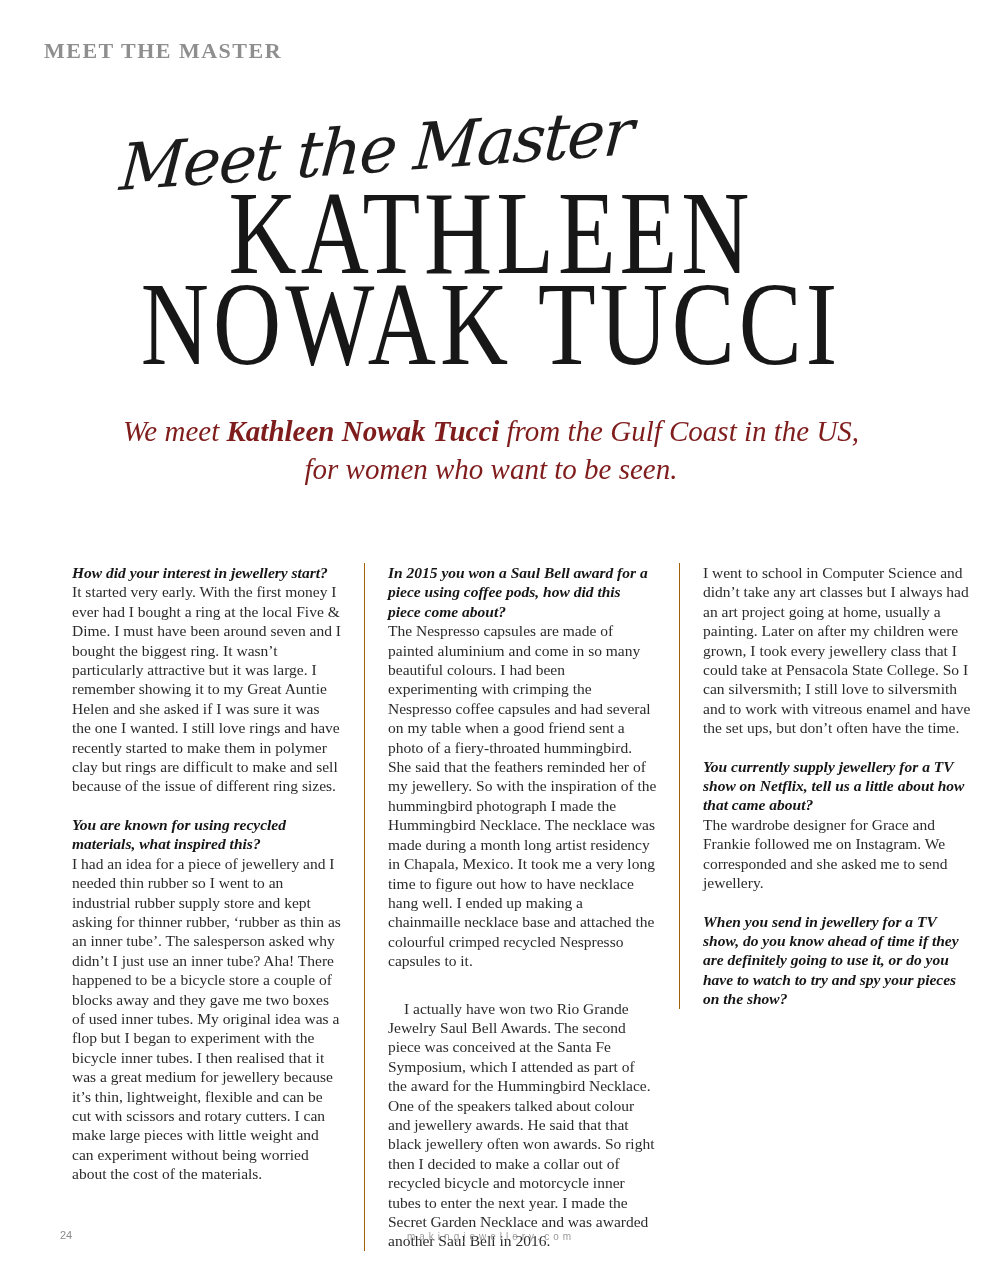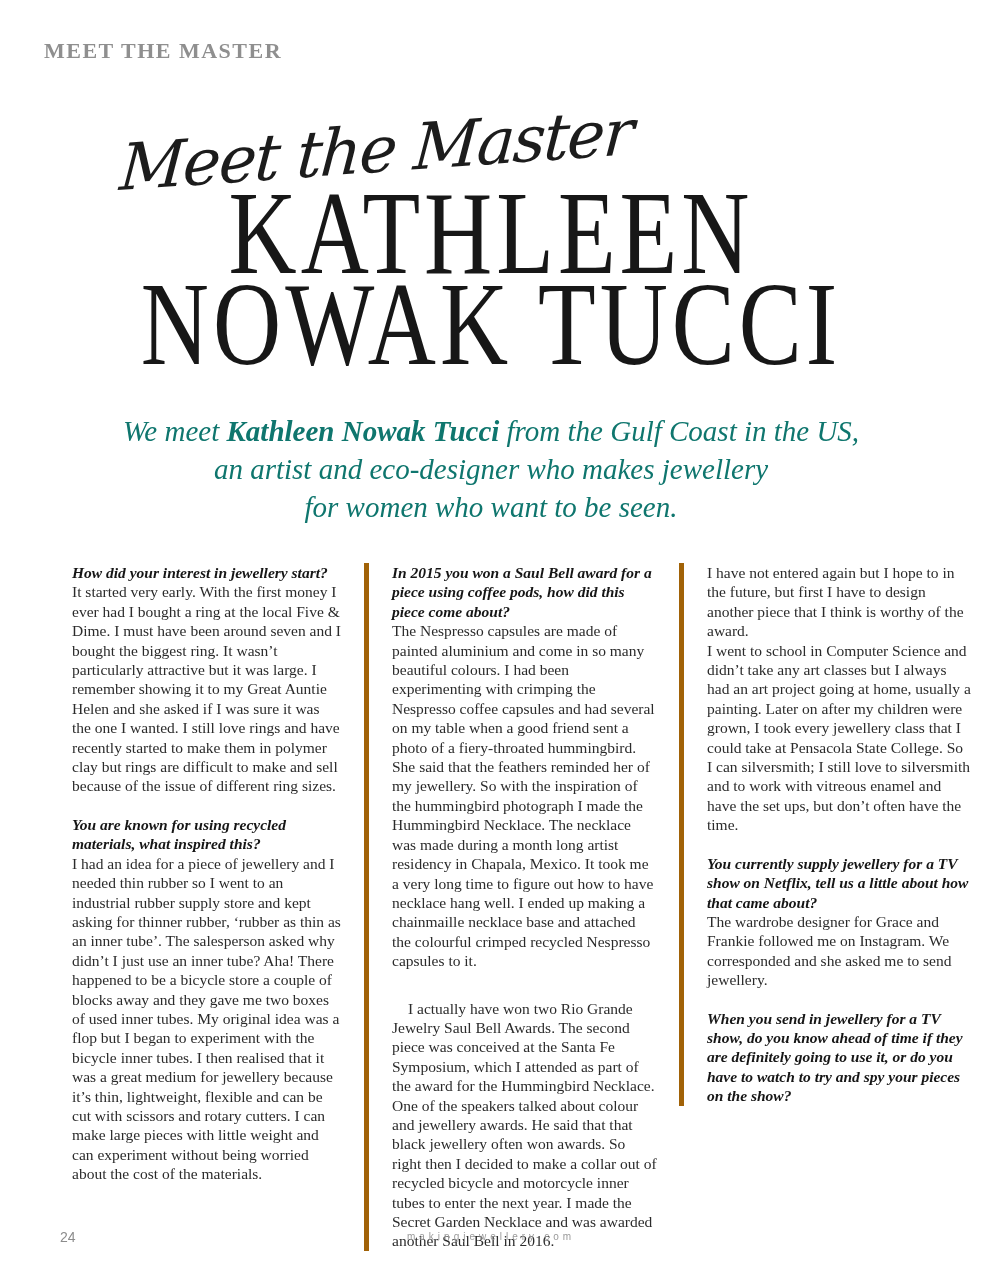--- a/index.html
+++ b/index.html
@@ -44,32 +44,32 @@
     white-space: nowrap;
   }
 
   
   .intro {
     position: absolute; top: 412px; left: 0; width: 982px;
     text-align: center;
     font-style: italic;
     font-size: 29px;
     line-height: 38px;
-    color: #0f766e;
+    color: #7f1d1d;
   }
   .intro .name { font-weight: 700; }
 
   
   .columns {
     position: absolute; top: 563px; left: 72px; width: 856px;
     display: flex;
     align-items: flex-start;
   }
   .col { width: 270px; flex: 0 0 270px; }
-  .col + .col { border-left: 5px solid #a16207; margin-left: 22px; padding-left: 23px; flex-basis: 293px; width: 293px; }
+  .col + .col { border-left: 1px solid #a16207; margin-left: 22px; padding-left: 23px; flex-basis: 293px; width: 293px; }
   .col p {
     font-size: 15.5px;
     line-height: 19.4px;
     color: #2b2b2b;
   }
   .col p.q {
     font-weight: 700;
     font-style: italic;
     color: #161616;
     margin-top: 19px;
@@ -80,21 +80,21 @@
     color: #c1272d;
     font-size: 12px;
     margin-left: 5px;
     letter-spacing: 0;
   }
 
   
   .footer { position: absolute; top: 1229px; left: 0; width: 982px; height: 20px; }
   .page-number {
     position: absolute; left: 60px; top: 0;
-    font-size: 14px; color: #8c8c8c;
+    font-size: 11px; color: #8c8c8c;
     font-family: "Liberation Sans", sans-serif;
   }
   .website {
     position: absolute; left: 0; width: 100%; top: 2px;
     text-align: center;
     font-family: "Liberation Sans", sans-serif;
     font-size: 10px;
     letter-spacing: 4px;
     color: #9a9a9a;
   }
@@ -105,38 +105,36 @@
 <div class="eyebrow">MEET THE MASTER</div>
 
 <div class="masthead">
   <div class="script-title">Meet the Master</div>
   <div class="title-line">KATHLEEN</div>
   <div class="title-line">NOWAK TUCCI</div>
 </div>
 
 <div class="intro">
   <div><span>We meet </span><span class="name">Kathleen Nowak Tucci</span><span> from the Gulf Coast in the US,</span></div>
-  <div>an artist and eco-designer who makes jewellery</div>
   <div>for women who want to be seen.</div>
 </div>
 
 <div class="columns">
   <div class="col">
     <p class="q">How did your interest in jewellery start?</p>
     <p class="a">It started very early. With the first money I ever had I bought a ring at the local Five &amp; Dime. I must have been around seven and I bought the biggest ring. It wasn’t particularly attractive but it was large. I remember showing it to my Great Auntie Helen and she asked if I was sure it was the one I wanted. I still love rings and have recently started to make them in polymer clay but rings are difficult to make and sell because of the issue of different ring sizes.</p>
     <p class="q">You are known for using recycled materials, what inspired this?</p>
     <p class="a">I had an idea for a piece of jewellery and I needed thin rubber so I went to an industrial rubber supply store and kept asking for thinner rubber, ‘rubber as thin as an inner tube’. The salesperson asked why didn’t I just use an inner tube? Aha! There happened to be a bicycle store a couple of blocks away and they gave me two boxes of used inner tubes. My original idea was a flop but I began to experiment with the bicycle inner tubes. I then realised that it was a great medium for jewellery because it’s thin, lightweight, flexible and can be cut with scissors and rotary cutters. I can make large pieces with little weight and can experiment without being worried about the cost of the materials.</p>
   </div>
   <div class="col">
     <p class="q">In 2015 you won a Saul Bell award for a piece using coffee pods, how did this piece come about?</p>
     <p class="a">The Nespresso capsules are made of painted aluminium and come in so many beautiful colours. I had been experimenting with crimping the Nespresso coffee capsules and had several on my table when a good friend sent a photo of a fiery-throated hummingbird. She said that the feathers reminded her of my jewellery. So with the inspiration of the hummingbird photograph I made the Hummingbird Necklace. The necklace was made during a month long artist residency in Chapala, Mexico. It took me a very long time to figure out how to have necklace hang well. I ended up making a chainmaille necklace base and attached the colourful crimped recycled Nespresso capsules to it.</p>
     <p class="a indent">I actually have won two Rio Grande Jewelry Saul Bell Awards. The second piece was conceived at the Santa Fe Symposium, which I attended as part of the award for the Hummingbird Necklace. One of the speakers talked about colour and jewellery awards. He said that that black jewellery often won awards. So right then I decided to make a collar out of recycled bicycle and motorcycle inner tubes to enter the next year. I made the Secret Garden Necklace and was awarded another Saul Bell in 2016.</p>
   </div>
   <div class="col">
-    <p class="a">I have not entered again but I hope to in the future, but first I have to design another piece that I think is worthy of the award.</p>
     <p class="a">I went to school in Computer Science and didn’t take any art classes but I always had an art project going at home, usually a painting. Later on after my children were grown, I took every jewellery class that I could take at Pensacola State College. So I can silversmith; I still love to silversmith and to work with vitreous enamel and have the set ups, but don’t often have the time.</p>
     <p class="q">You currently supply jewellery for a TV show on Netflix, tell us a little about how that came about?</p>
     <p class="a">The wardrobe designer for Grace and Frankie followed me on Instagram. We corresponded and she asked me to send jewellery.</p>
     <p class="q">When you send in jewellery for a TV show, do you know ahead of time if they are definitely going to use it, or do you have to watch to try and spy your pieces on the show?</p>
   </div>
 </div>
 
 <div class="footer">
   <span class="page-number">24</span>
   <span class="website">makingjewellery.com</span>

